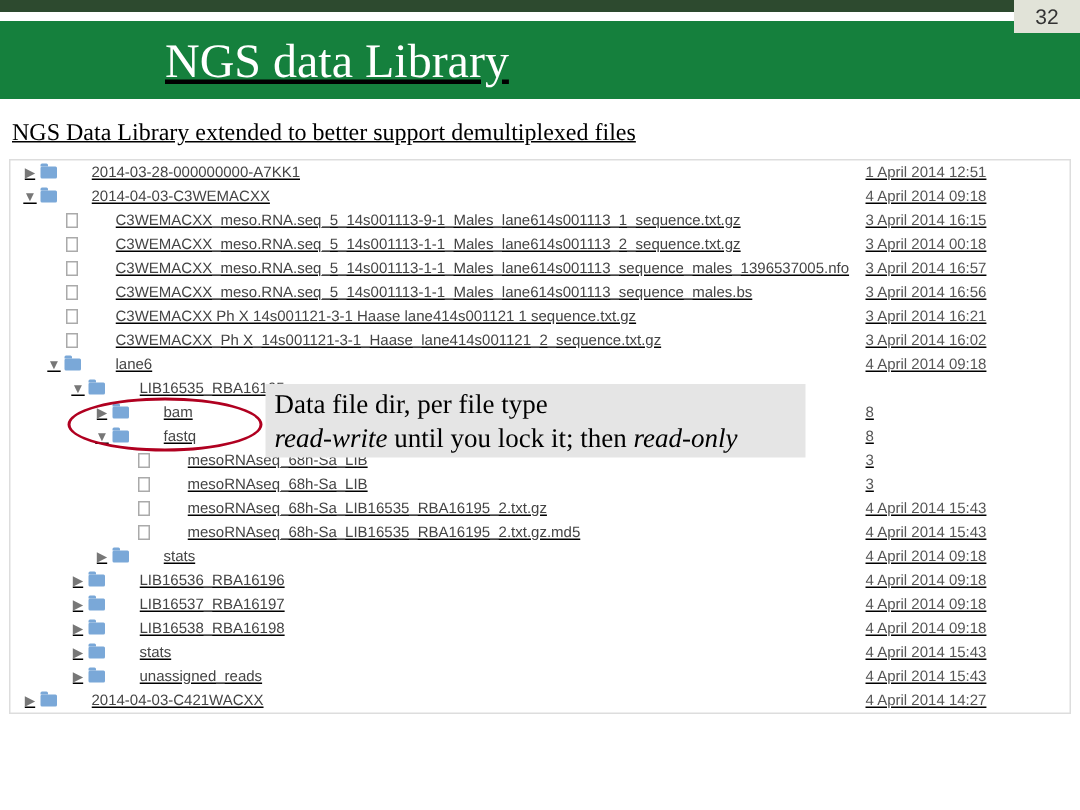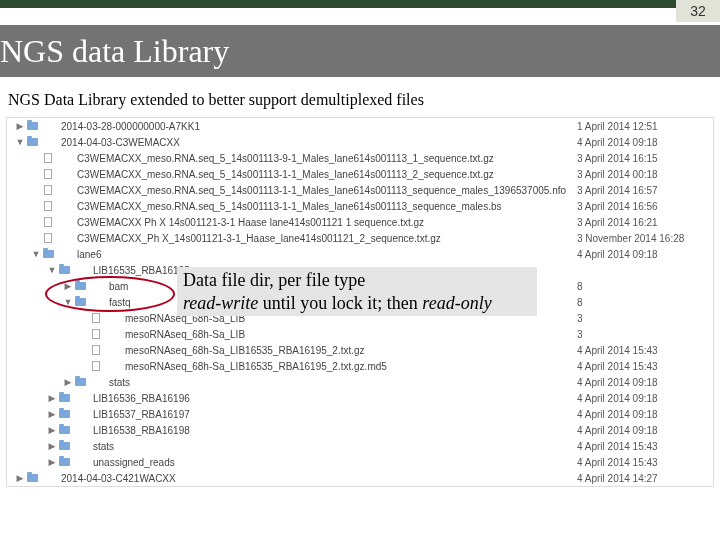--- a/index.html
+++ b/index.html
@@ -1,20 +1,20 @@
 <!DOCTYPE html>
 <html><head>
 <meta charset="utf-8">
 <style>
   * { margin: 0; padding: 0; box-sizing: border-box; }
   body { width: 720px; height: 540px; font-family: "Times New Roman", serif; background: #fff; position: relative; overflow: hidden; }
-  .slide { width: 100%; height: 100%; }
+  .slide { width: 100%; height: 100%; text-decoration: underline; }
   .topbar { height: 8px; background: #2d4a2f; }
   .pagenum-box { position: absolute; top: 0; right: 0; width: 44px; height: 22px; background: #e1e3d8; display: flex; align-items: center; justify-content: center; font-size: 14px; font-family: Arial, sans-serif; color: #333; }
-  .title-band { background: #737373; margin-top: 17px; height: 52px; display: flex; align-items: center; }
+  .title-band { background: #15803d; margin-top: 6px; height: 52px; display: flex; align-items: center; padding-left: 110px; }
   .title-band h1 { color: #fff; font-size: 32px; font-weight: normal; }
   .subtitle { font-size: 16px; margin: 14px 0 8px 8px; color: #000; }
   .file-browser { margin: 0 6px; border: 1px solid #ddd; font-family: "Lucida Grande", "Segoe UI", Arial, sans-serif; font-size: 10px; color: #444; position: relative; }
   .row { display: flex; align-items: center; height: 16px; padding-right: 6px; }
   .row .indent { display: inline-block; }
   .row .arrow { width: 10px; display: inline-flex; justify-content: center; color: #777; font-size: 9px; }
   .row .icon { width: 14px; display: inline-flex; justify-content: center; margin-right: 2px; }
   .row .name { flex: 1; white-space: nowrap; overflow: hidden; text-overflow: ellipsis; margin-left: 20px; }
   .row .date { width: 130px; text-align: left; color: #555; }
   .folder-icon { width: 11px; height: 8px; background: #7aa8d8; border-radius: 1px; display: inline-block; position: relative; }
@@ -101,21 +101,21 @@
           <span class="name">C3WEMACXX Ph X 14s001121-3-1 Haase lane414s001121 1 sequence.txt.gz</span>
           <span class="date">3 April 2014 16:21</span>
         </div>
         <div class="row">
           <span class="indent" style="width: 24px;"></span>
           <span class="arrow"></span>
           <span class="icon">
             <span class="file-icon"></span>
           </span>
           <span class="name">C3WEMACXX_Ph X_14s001121-3-1_Haase_lane414s001121_2_sequence.txt.gz</span>
-          <span class="date">3 November 2014 16:28</span>
+          <span class="date">3 April 2014 16:02</span>
         </div>
         <div class="row">
           <span class="indent" style="width: 24px;"></span>
           <span class="arrow">▼</span>
           <span class="icon">
             <span class="folder-icon"></span>
           </span>
           <span class="name">lane6</span>
           <span class="date">4 April 2014 09:18</span>
         </div>

